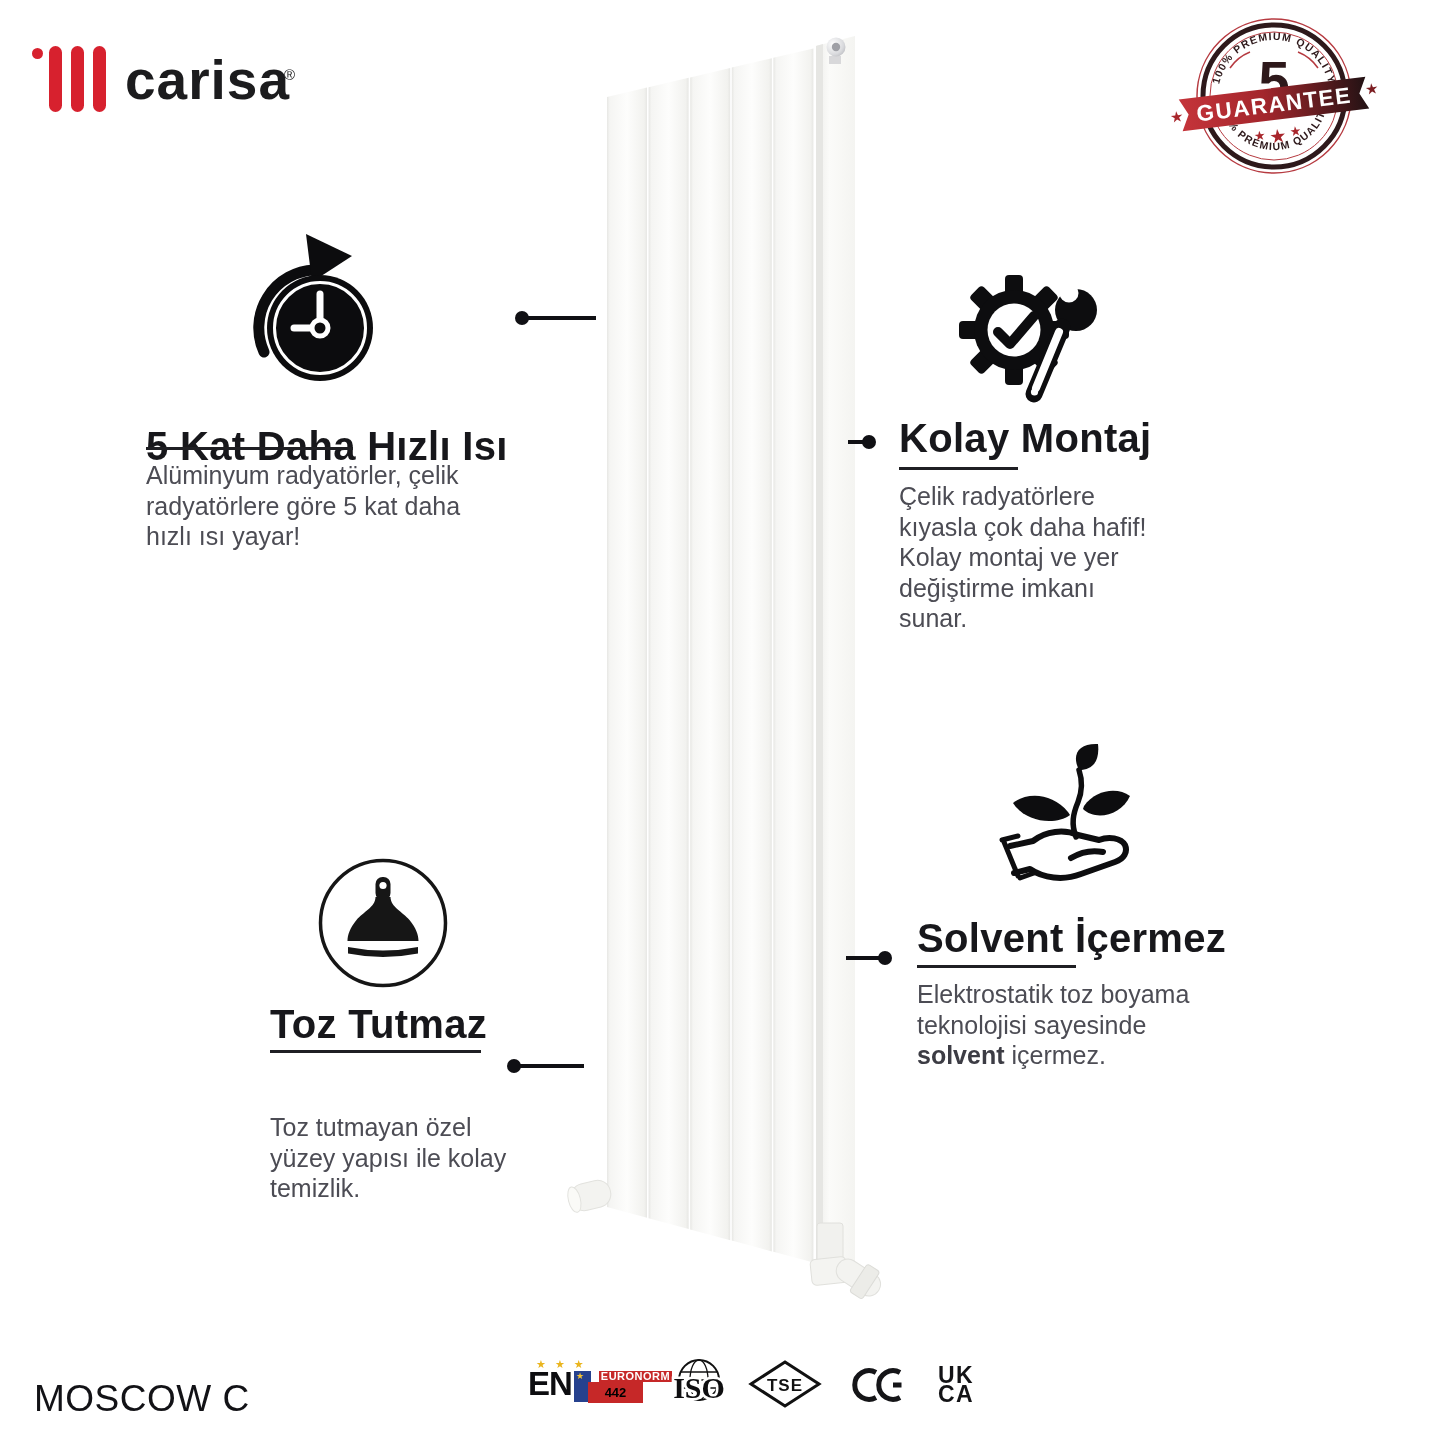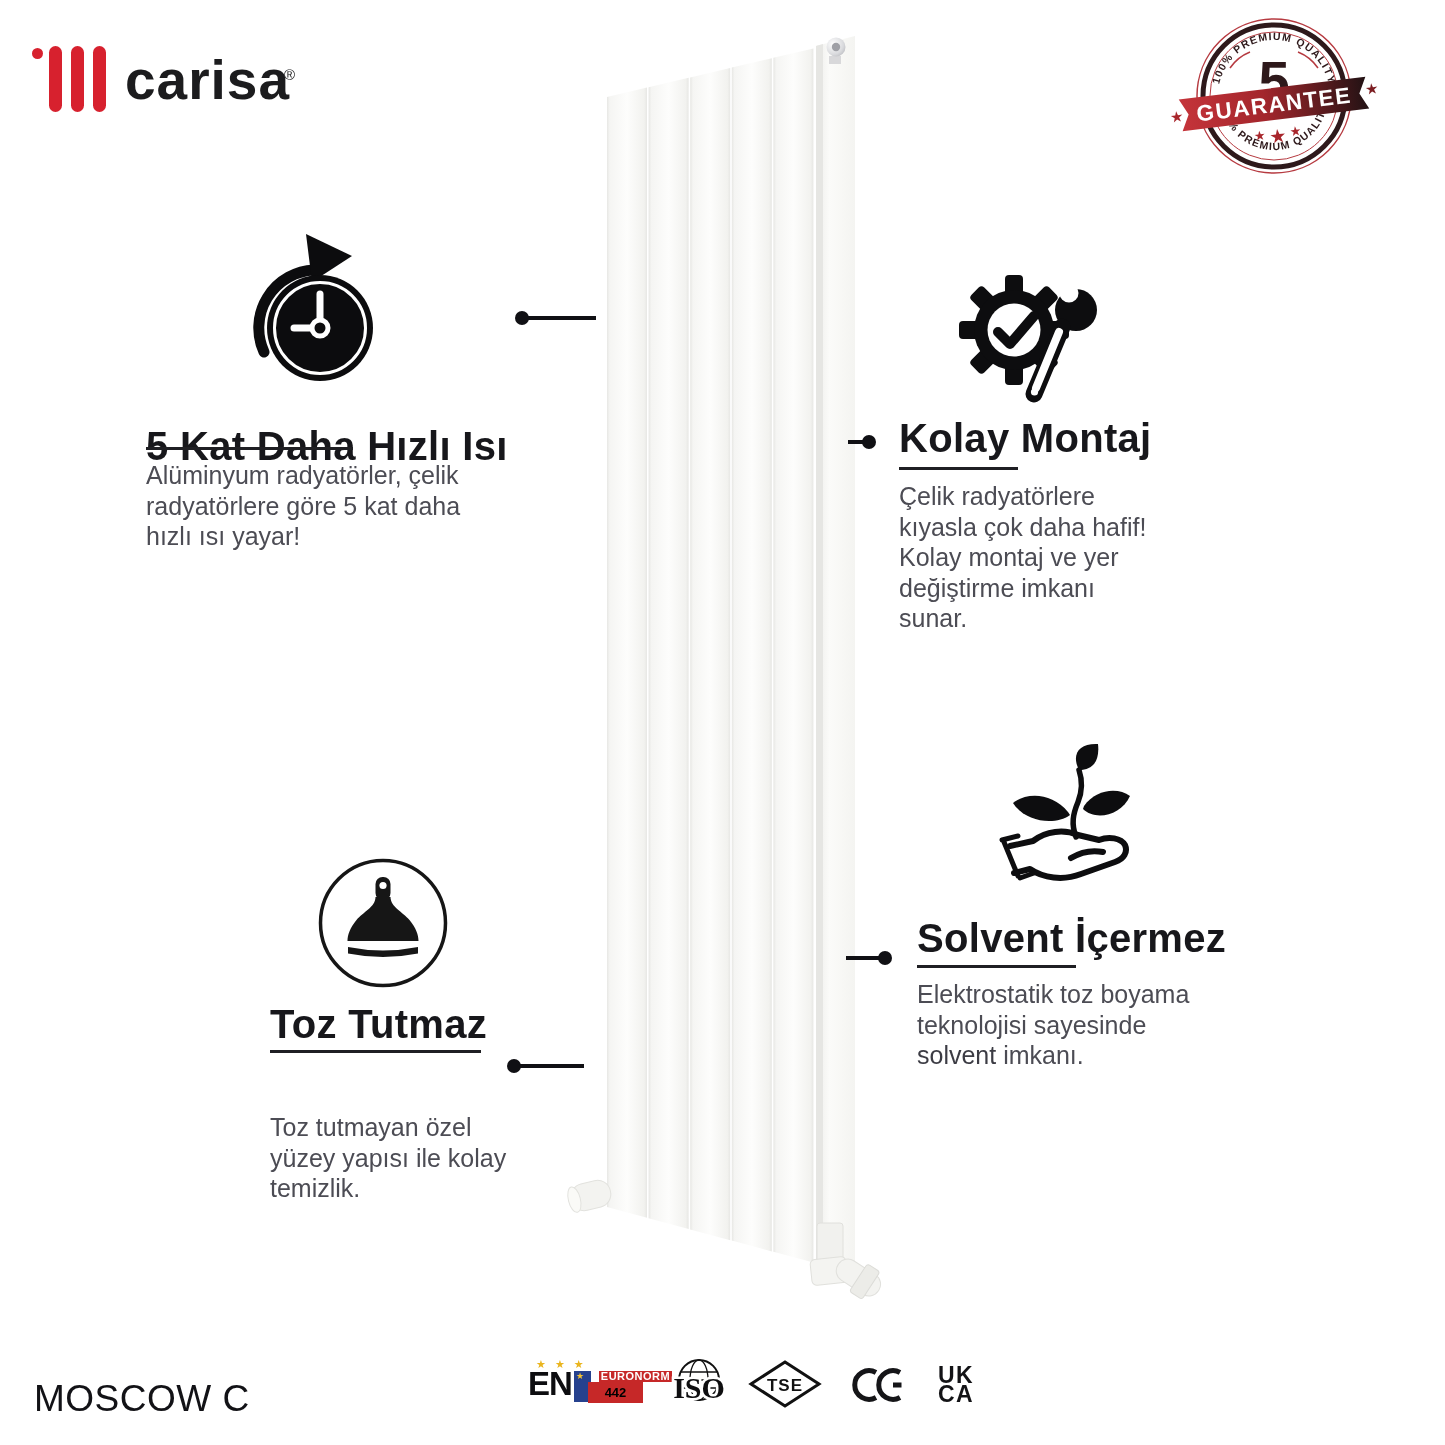--- a/index.html
+++ b/index.html
@@ -13,21 +13,21 @@
   .logo-dot{position:absolute;left:4px;top:8px;width:11px;height:11px;border-radius:50%;background:#d7212e;}
   .logo-bar{position:absolute;top:6px;width:13px;height:66px;border-radius:7px;background:#d7212e;}
   .logo-bar.b1{left:21px;} .logo-bar.b2{left:43px;} .logo-bar.b3{left:65px;}
   .logo-word{position:absolute;left:97px;top:8px;font-size:55px;font-weight:700;color:#1c1c1e;letter-spacing:1px;line-height:64px;}
   .logo-reg{position:absolute;left:256px;top:26px;font-size:15px;color:#1c1c1e;}
 
   
   .feat-title{margin:0;font-size:40px;font-weight:700;color:#17171b;letter-spacing:.3px;line-height:48px;}
   .feat-underline{height:3px;background:#1f1f23;}
   .feat-desc{margin:0;font-size:25px;line-height:30.5px;color:#4c4c54;white-space:pre-line;}
-  .feat-desc b{font-weight:400;color:#3c3c44;}
+  .feat-desc b{font-weight:700;color:#3c3c44;}
 
   
   .conn-line{height:4px;background:#101014;}
   .conn-dot{width:14px;height:14px;border-radius:50%;background:#101014;}
 
   
   .product-name{left:34px;top:1378px;font-size:37px;font-weight:400;color:#121216;letter-spacing:.5px;}
 
   .en442{left:528px;top:1360px;width:116px;height:46px;}
   .en442 .stars{position:absolute;left:8px;top:-2px;font-size:11px;color:#eab51e;letter-spacing:3px;}
@@ -217,21 +217,21 @@
     <g fill="none" stroke="#0d0d0f" stroke-width="6" stroke-linecap="round" stroke-linejoin="round">
       <path d="M 32,106 L 55,101 C 68,91 86,89 100,95 L 121,100 C 131,96 143,98 147,105 C 150,112 146,119 137,122 L 103,134 C 85,141 65,138 52,129 L 36,133"></path>
       <path d="M 93,118 C 103,112 115,110 125,112"></path>
       <path d="M 24,100 L 40,96 M 26,102 L 40,136 M 42,138 L 56,133" stroke-width="5"></path>
     </g>
   </svg>
   <h2 class="abs feat-title" style="left:917px;top:914px;">Solvent İçermez</h2>
   <div class="abs feat-underline" style="left:917px;top:965px;width:159px;"></div>
   <p class="abs feat-desc" style="left:917px;top:979px;width:340px;"><span>Elektrostatik toz boyama
 teknolojisi sayesinde
-</span><b>solvent</b><span> imkanı.</span></p>
+</span><b>solvent</b><span> içermez.</span></p>
 
   <div class="abs product-name">MOSCOW C</div>
 
   <div class="abs en442">
     <div class="stars">★ ★ ★</div>
     <div class="en">EN</div>
     <div class="bluebox">
         <span>★</span>
       </div>
     <div class="banner">EURONORM</div>

